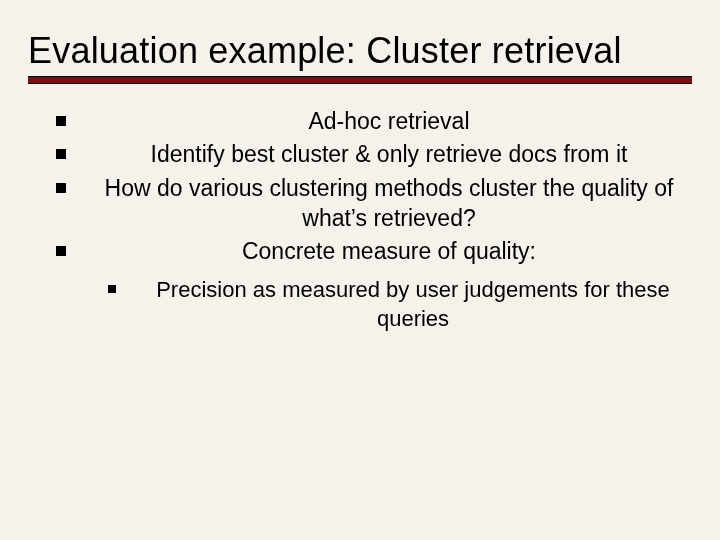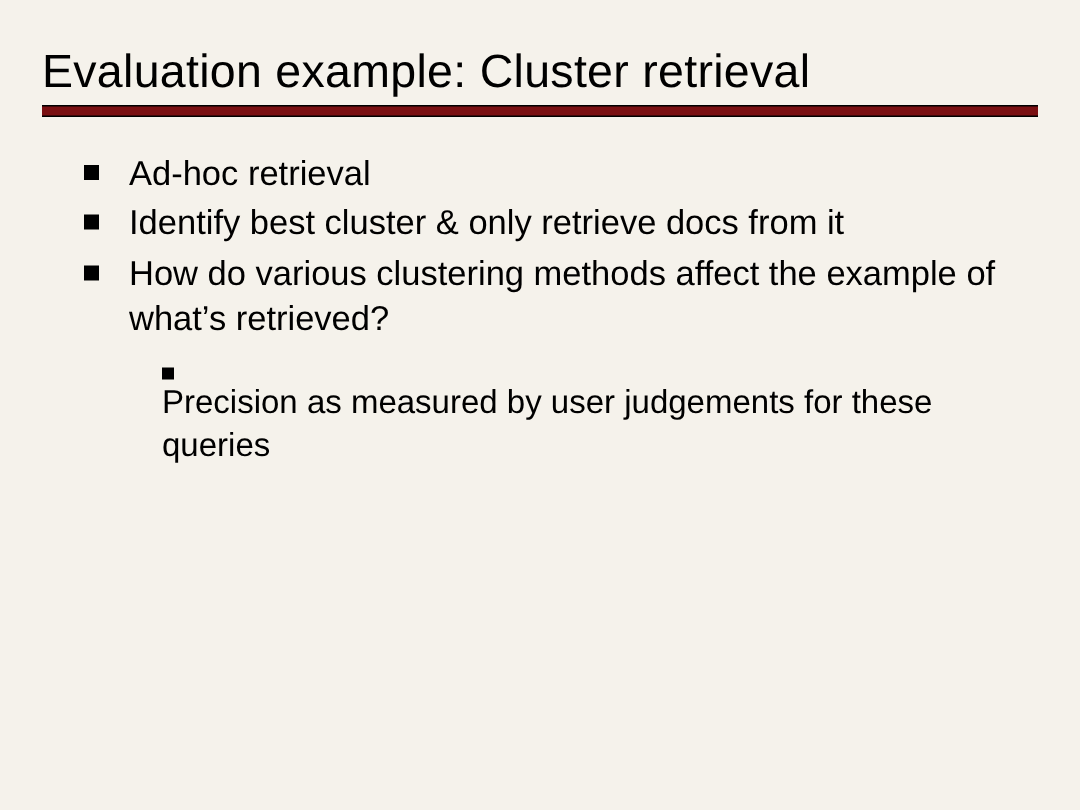--- a/index.html
+++ b/index.html
@@ -12,36 +12,37 @@
     color: #000;
     overflow: hidden;
   }
   .slide {
     box-sizing: border-box;
     width: 720px;
     height: 540px;
     padding: 30px 28px 20px 28px;
   }
   .title {
-    font-size: 31px;
+    font-size: 36px;
     font-weight: 400;
     margin: 0 0 4px 0;
     letter-spacing: 0.2px;
   }
   .rule {
     height: 6px;
     background: #7a1012;
     border-top: 1px solid #000;
     border-bottom: 1px solid #000;
     margin: 2px 0 22px 0;
   }
   .body {
     padding-left: 28px;
     font-size: 23px;
     line-height: 1.32;
+    text-align: center;
   }
   .item {
     display: flex;
     margin-bottom: 3px;
   }
   .bullet {
     flex: 0 0 auto;
     width: 10px;
     height: 10px;
     background: #000;
@@ -53,21 +54,20 @@
   }
   .sublist {
     padding-left: 52px;
     font-size: 22px;
     margin-top: 8px;
     margin-bottom: 10px;
   }
   .sub-item {
     display: flex;
     margin-bottom: 4px;
-    flex-direction: column;
   }
   .sub-bullet {
     flex: 0 0 auto;
     width: 8px;
     height: 8px;
     background: #000;
     margin-top: 10px;
     margin-right: 18px;
   }
 </style>
@@ -86,23 +86,27 @@
     </div>
 
 
     <div class="item">
       <div class="bullet"></div>
       <div class="item-text">Identify best cluster &amp; only retrieve docs from it</div>
     </div>
 
     <div class="item">
       <div class="bullet"></div>
-      <div class="item-text">How do various clustering methods affect the example of what’s retrieved?</div>
+      <div class="item-text">How do various clustering methods cluster the quality of what’s retrieved?</div>
     </div>
 
+    <div class="item">
+      <div class="bullet"></div>
+      <div class="item-text">Concrete measure of quality:</div>
+    </div>
 
     <div class="sublist">
       <div class="sub-item">
         <div class="sub-bullet"></div>
         <div class="item-text">Precision as measured by user judgements for these queries</div>
       </div>
     </div>
 
 
   </div>

